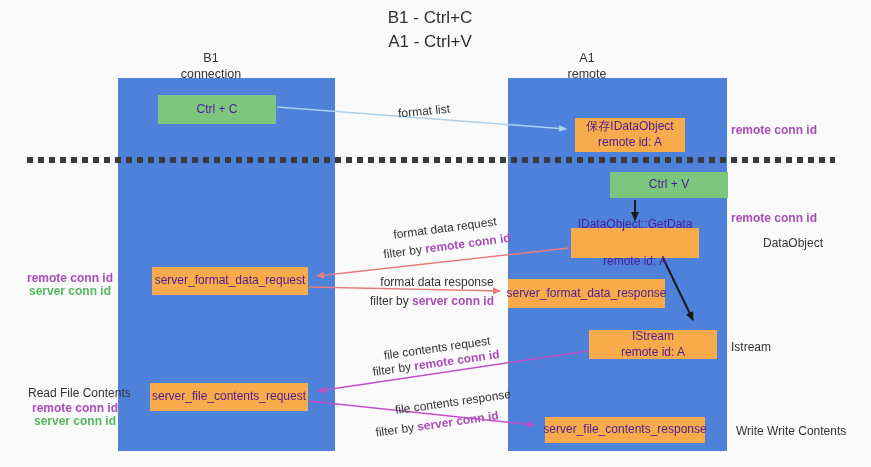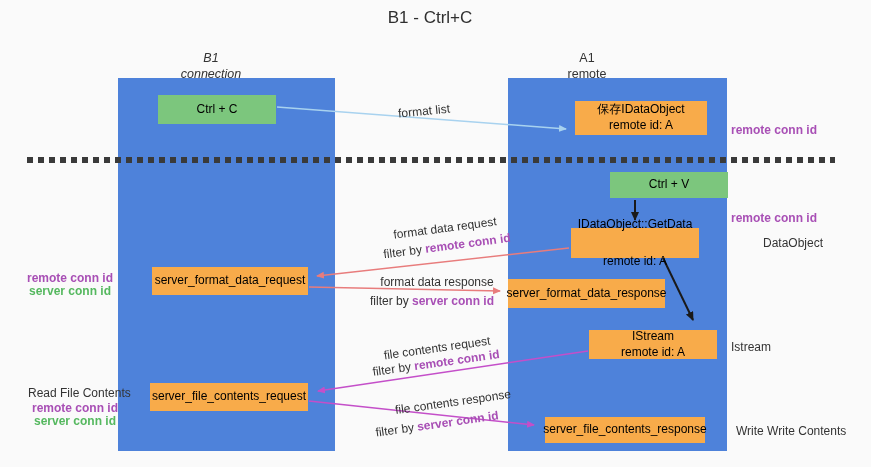--- a/index.html
+++ b/index.html
@@ -6,40 +6,41 @@
   .stage{position:relative;width:871px;height:467px;background:#fafafa;
          font-family:"Liberation Sans",sans-serif;overflow:hidden;padding-left:29px;}
   .title{position:absolute;left:430px;top:6px;transform:translateX(-50%);
          text-align:center;font-size:17px;color:#2f2f2f;line-height:1.4;white-space:nowrap;}
   .colhead{position:absolute;transform:translateX(-50%);text-align:center;
            font-size:12.5px;color:#333;line-height:1.3;white-space:nowrap;}
   .col{position:absolute;background:#4e82da;}
   .dash{position:absolute;left:27px;top:157px;width:808px;height:6px;
         background:repeating-linear-gradient(90deg,#3a3a3a 0 6px,transparent 6px 11px);}
   .box{position:absolute;display:flex;flex-direction:column;align-items:center;
-       justify-content:center;color:#000000;font-size:12px;line-height:1.3;
+       justify-content:center;color:#4c1d95;font-size:12px;line-height:1.3;
        text-align:right;white-space:nowrap;}
   .green{background:#7cc67d;}
   .orange{background:#f8ab4a;}
   .lbl{position:absolute;font-size:12px;color:#333;white-space:nowrap;}
   .c{transform-origin:center;}
   .purple{color:#a84fb5;font-weight:bold;}
   .greent{color:#55b85f;font-weight:bold;}
   svg.arrows{position:absolute;left:0;top:0;pointer-events:none;}
 </style>
 </head>
 <body>
 
 <div class="stage">
 
   <div class="title">
     <div>B1 - Ctrl+C</div>
+    <div>A1 - Ctrl+V</div>
   </div>
 
-  <div class="colhead" style="left:211px;top:50px;font-style:italic;">
+  <div class="colhead" style="left:211px;top:50px;">
     <div>B1</div>
     <div>connection</div>
   </div>
   <div class="colhead" style="left:587px;top:50px;">
     <div>A1</div>
     <div>remote</div>
   </div>
 
   <div class="col" style="left:118px;top:78px;width:217px;height:373px;"></div>
   <div class="col" style="left:508px;top:78px;width:219px;height:373px;"></div>
@@ -67,21 +68,21 @@
     <line x1="569" y1="248" x2="317" y2="276" stroke="#e87c7c" stroke-width="1.5" marker-end="url(#m-salmon)"></line>
     <line x1="309" y1="287" x2="500" y2="291" stroke="#e87c7c" stroke-width="1.5" marker-end="url(#m-salmon)"></line>
     <line x1="588" y1="351" x2="318" y2="391" stroke="#c44fc9" stroke-width="1.5" marker-end="url(#m-magenta)"></line>
     <line x1="309" y1="401" x2="534" y2="425" stroke="#c44fc9" stroke-width="1.5" marker-end="url(#m-magenta)"></line>
   </svg>
 
   <div class="box green" style="left:158px;top:95px;width:118px;height:29px;">
     <span>Ctrl + C</span>
   </div>
 
-  <div class="box orange" style="left:575px;top:101px;width:132px;height:34px;">
+  <div class="box orange" style="left:575px;top:118px;width:110px;height:34px;">
     <span>保存IDataObject</span>
     <span>remote id: A</span>
   </div>
 
   <div class="box green" style="left:576px;top:172px;width:118px;height:26px;margin-left:34px;">
     <span>Ctrl + V</span>
   </div>
 
   <div class="box orange" style="left:571px;top:228px;width:128px;height:30px;gap:21px;">
     <span>IDataObject::GetData</span>

